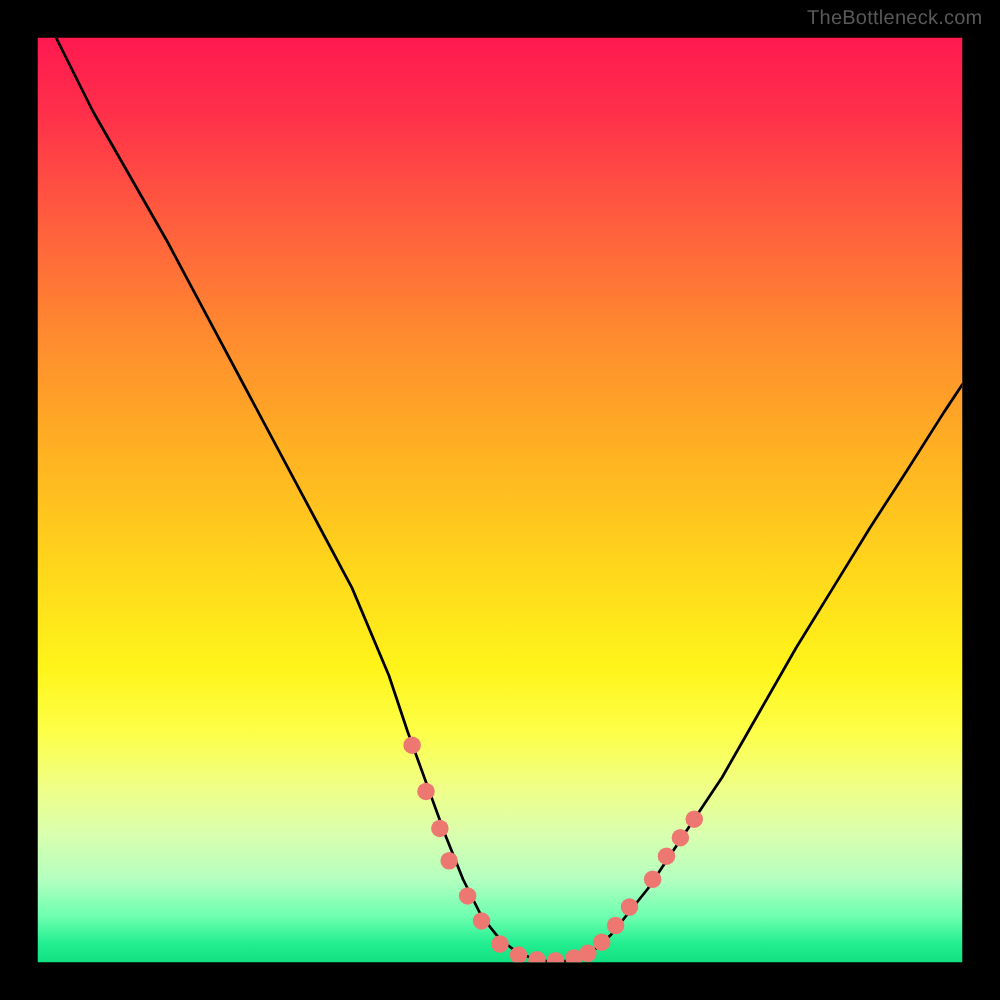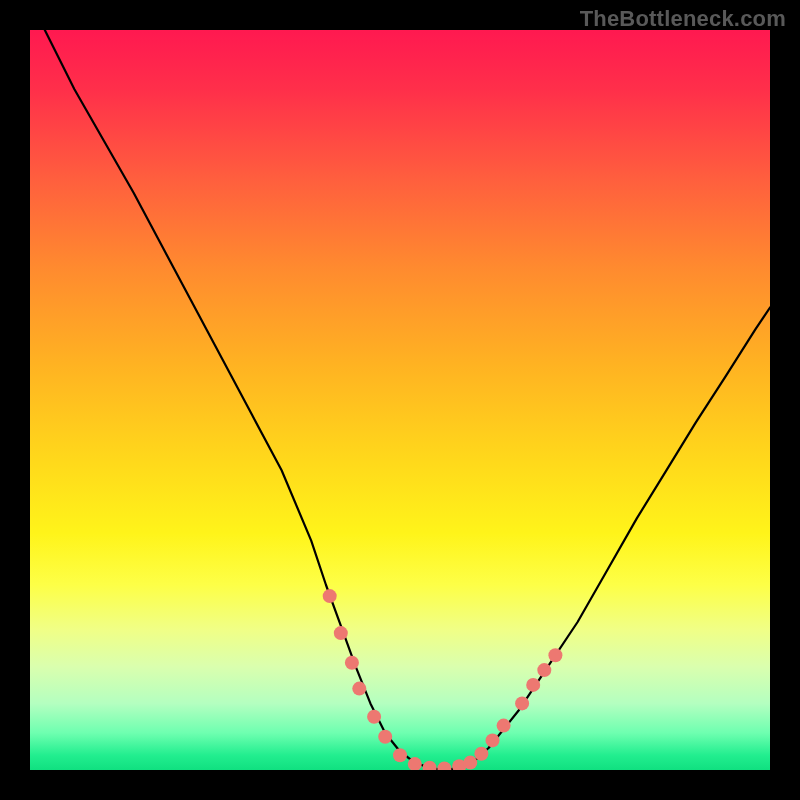--- a/index.html
+++ b/index.html
@@ -15,22 +15,22 @@
     position: relative;
     width: 800px;
     height: 800px;
     background: #000;
   }
   .watermark {
     position: absolute;
     top: 6px;
     right: 14px;
     color: #595959;
-    font-size: 22px;
-    font-weight: 700;
+    font-size: 16px;
+    font-weight: 400;
     letter-spacing: 0.2px;
     z-index: 10;
   }
   .plot-area {
     position: absolute;
     left: 30px;
     top: 30px;
     width: 740px;
     height: 740px;
     overflow: hidden;

